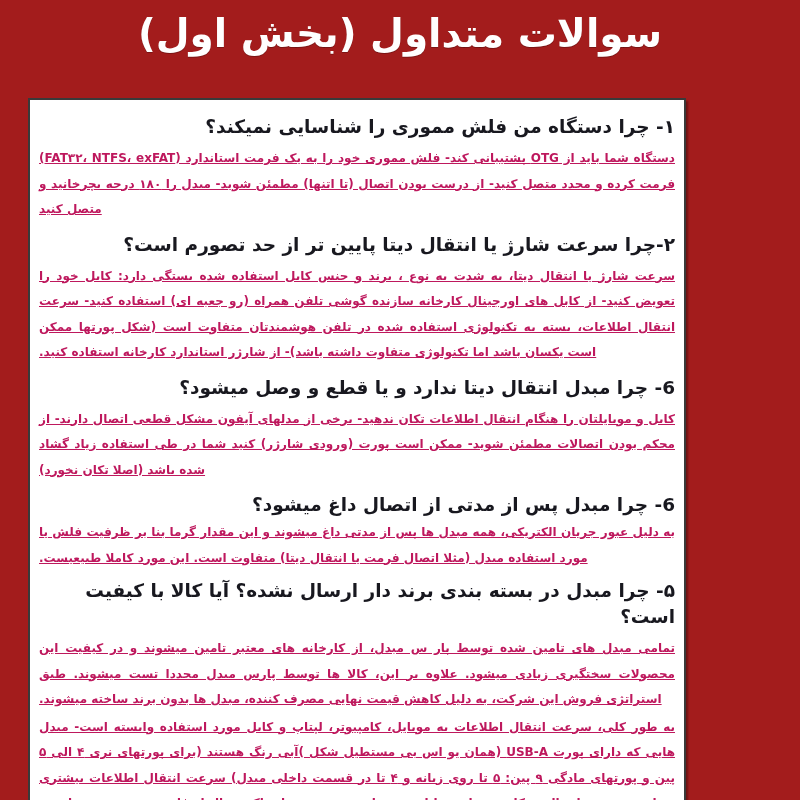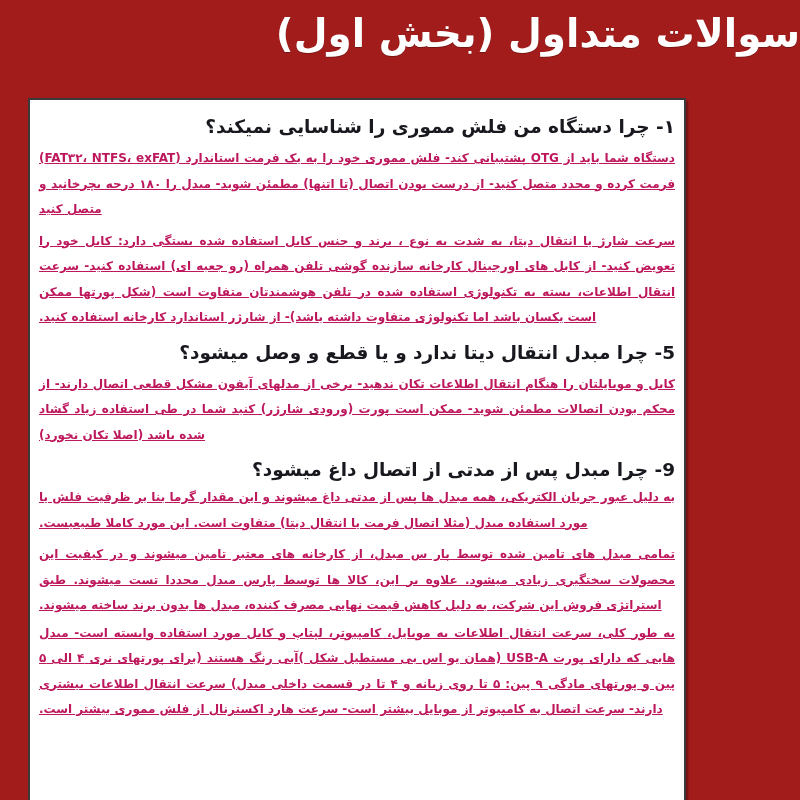--- a/index.html
+++ b/index.html
@@ -12,20 +12,21 @@
     overflow: hidden;
   }
   .page {
     width: 800px;
     height: 800px;
     position: relative;
   }
   .title {
     padding-top: 8px;
     height: 58px;
+    text-align: center;
     color: #FFFFFF;
     font-size: 39px;
     font-weight: bold;
     direction: rtl;
     line-height: 52px;
     text-shadow: 0 1px 0 rgba(0,0,0,0.25);
   }
   .panel {
     box-sizing: border-box;
     position: absolute;
@@ -73,34 +74,36 @@
   <div class="title">سوالات متداول (بخش اول)</div>
 
   <div class="panel">
 
     <div class="qa-block">
       <div class="qa-question">۱- چرا دستگاه من فلش مموری را شناسایی نمیکند؟</div>
       <p class="qa-answer">دستگاه شما باید از OTG پشتیبانی کند- فلش مموری خود را به یک فرمت استاندارد (FAT۳۲، NTFS، exFAT) فرمت کرده و مجدد متصل کنید- از درست بودن اتصال (تا اتنها) مطمئن شوید- مبدل را ۱۸۰ درجه بچرخانید و متصل کنید</p>
     </div>
 
     <div class="qa-block">
+      <div class="qa-question">۲-چرا سرعت شارژ یا انتقال دیتا پایین تر از حد تصورم است؟</div>
       <p class="qa-answer">سرعت شارژ یا انتقال دیتا، به شدت به نوع ، برند و جنس کابل استفاده شده بستگی دارد: کابل خود را تعویض کنید- از کابل های اورجینال کارخانه سازنده گوشی تلفن همراه (رو جعبه ای) استفاده کنید- سرعت انتقال اطلاعات، بسته به تکنولوژی استفاده شده در تلفن هوشمندتان متفاوت است (شکل پورتها ممکن است یکسان باشد اما تکنولوژی متفاوت داشته باشد)- از شارژر استاندارد کارخانه استفاده کنید.</p>
     </div>
 
     <div class="qa-block">
-      <div class="qa-question">5- چرا مبدل انتقال دیتا ندارد و یا قطع و وصل میشود؟</div>
+      <div class="qa-question">6- چرا مبدل انتقال دیتا ندارد و یا قطع و وصل میشود؟</div>
       <p class="qa-answer">کابل و موبایلتان را هنگام انتقال اطلاعات تکان ندهید- برخی از مدلهای آیفون مشکل قطعی اتصال دارند- از محکم بودن اتصالات مطمئن شوید- ممکن است پورت (ورودی شارژر) کنید شما در طی استفاده زیاد گشاد شده باشد (اصلا تکان نخورد)</p>
     </div>
 
     <div class="qa-block" data-tight="true">
-      <div class="qa-question">9- چرا مبدل پس از مدتی از اتصال داغ میشود؟</div>
+      <div class="qa-question">6- چرا مبدل پس از مدتی از اتصال داغ میشود؟</div>
       <p class="qa-answer">به دلیل عبور جریان الکتریکی، همه مبدل ها پس از مدتی داغ میشوند و این مقدار گرما بنا بر ظرفیت فلش یا مورد استفاده مبدل (مثلا اتصال فرمت یا انتقال دیتا) متفاوت است. این مورد کاملا طبیعیست.</p>
     </div>
 
     <div class="qa-block">
+      <div class="qa-question">۵- چرا مبدل در بسته بندی برند دار ارسال نشده؟ آیا کالا با کیفیت است؟</div>
       <p class="qa-answer">تمامی مبدل های تامین شده توسط پار س مبدل، از کارخانه های معتبر تامین میشوند و در کیفیت این محصولات سختگیری زیادی میشود. علاوه بر این، کالا ها توسط پارس مبدل مجددا تست میشوند. طبق استراتژی فروش این شرکت، به دلیل کاهش قیمت نهایی مصرف کننده، مبدل ها بدون برند ساخته میشوند.</p>
     </div>
 
     <div class="qa-block" data-tight="true">
       <p class="qa-answer">به طور کلی، سرعت انتقال اطلاعات به موبایل، کامپیوتر، لپتاپ و کابل مورد استفاده وابسته است- مبدل هایی که دارای پورت USB-A (همان یو اس بی مستطیل شکل )آبی رنگ هستند (برای پورتهای نری ۴ الی ۵ پین و پورتهای مادگی ۹ پین: ۵ تا روی زبانه و ۴ تا در قسمت داخلی مبدل) سرعت انتقال اطلاعات بیشتری دارند- سرعت اتصال به کامپیوتر از موبایل بیشتر است- سرعت هارد اکسترنال از فلش مموری بیشتر است.</p>
     </div>
 
   </div>
 </div>
 

